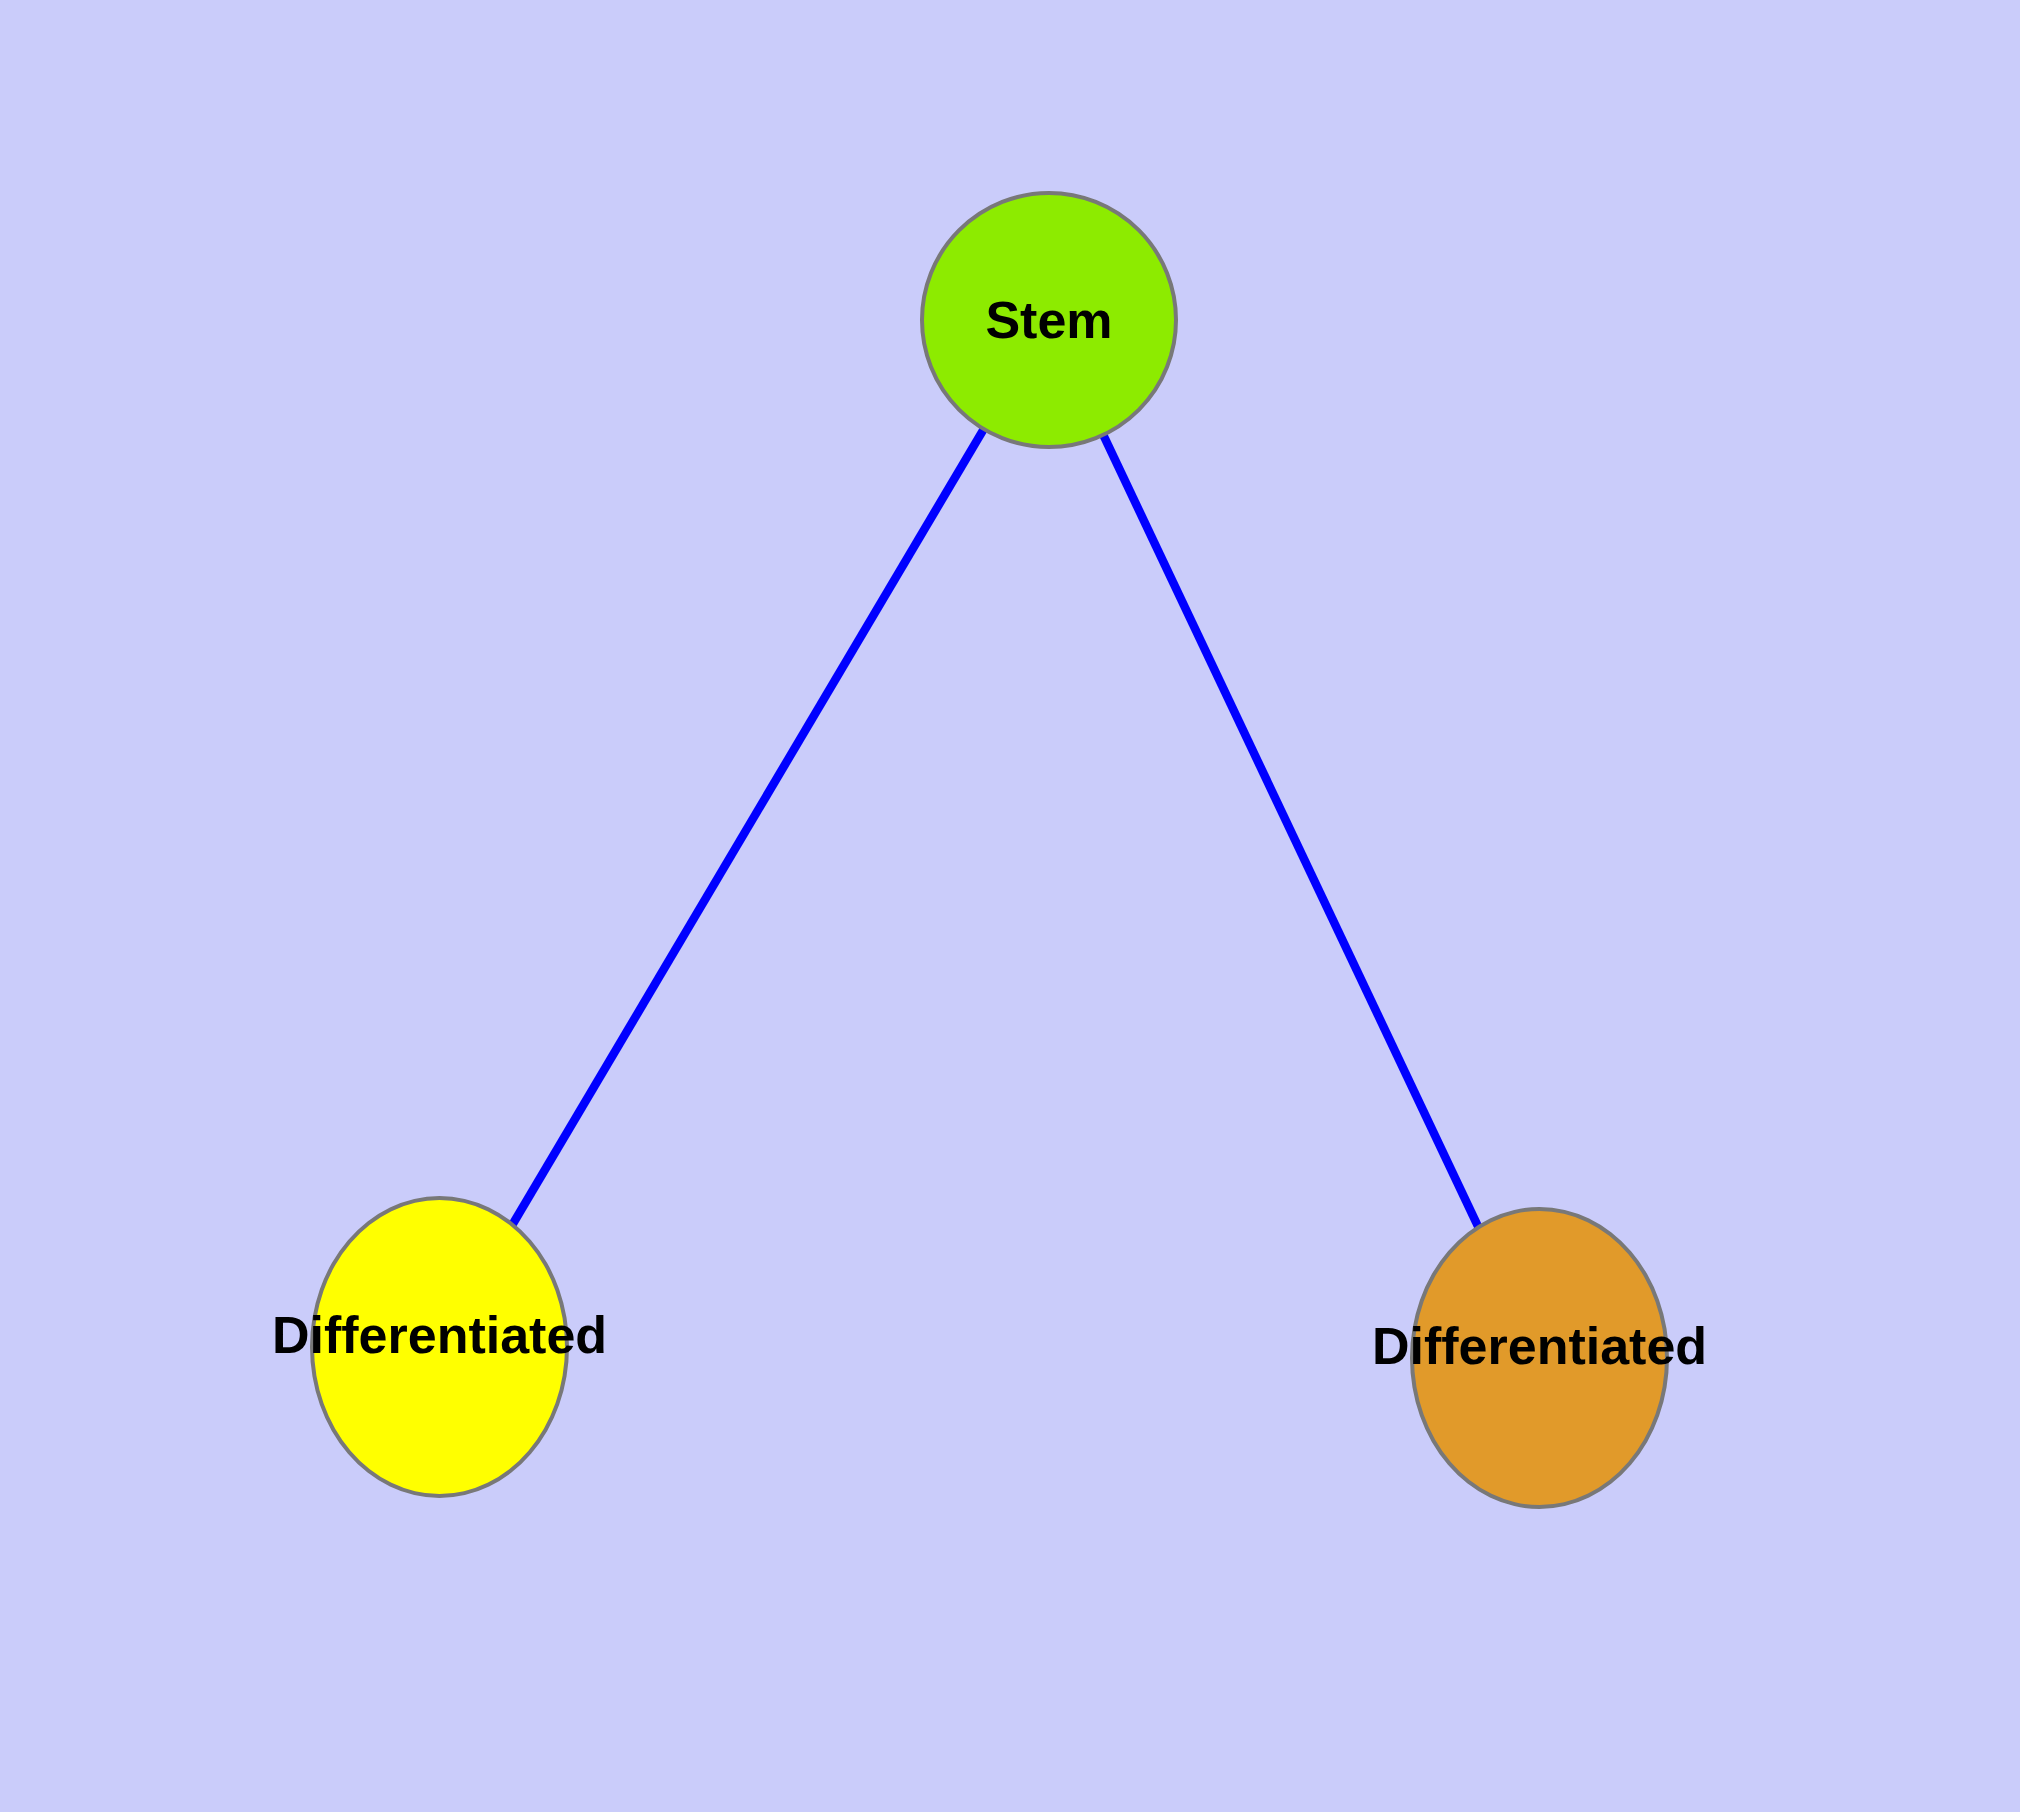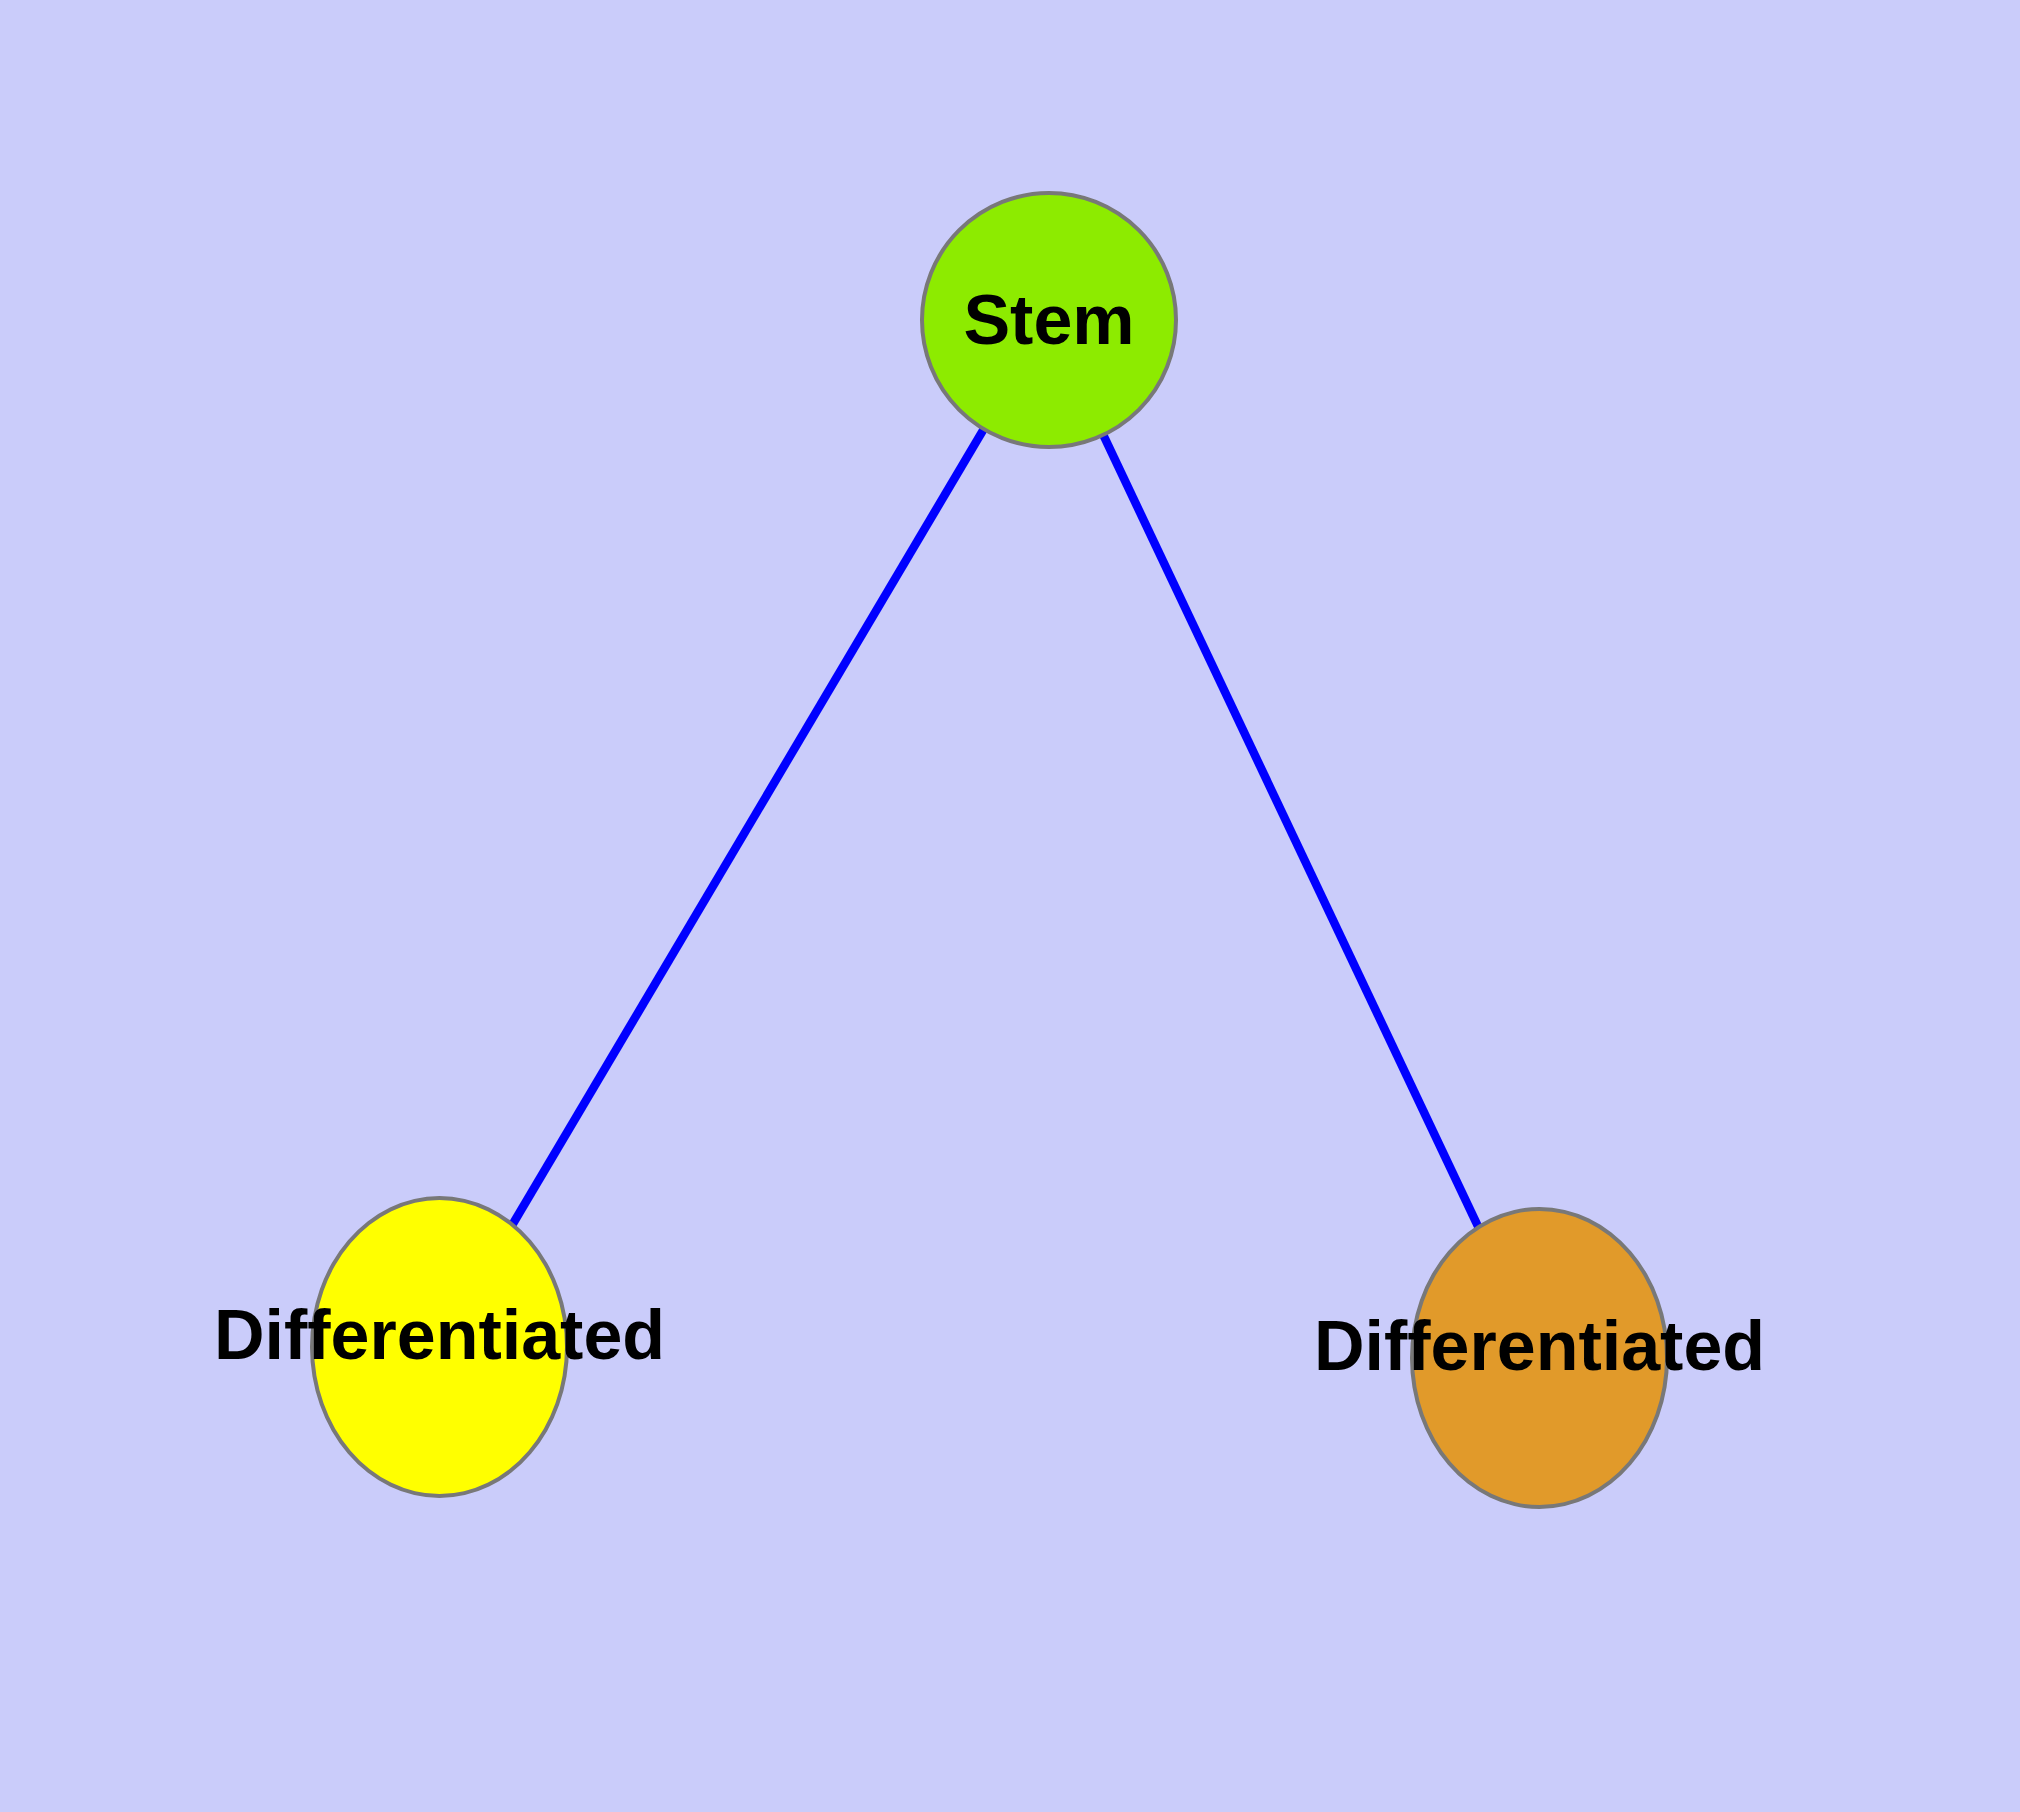--- a/index.html
+++ b/index.html
@@ -43,21 +43,21 @@
     left: 1410px; top: 1207px;
     width: 259px; height: 302px;
     background: #E19A2A;
   }
   .node-label {
     position: absolute;
     left: 50%; top: 50%;
     transform: translate(-50%, -50%);
     color: #000000;
     font-weight: bold;
-    font-size: 70px;
+    font-size: 52px;
     line-height: 98px;
     text-align: center;
     white-space: nowrap;
   }
   .node-label.two-line {
     top: calc(50% - 12px);
   }
   .node-label .line { display: block; }
 </style>
 </head>

